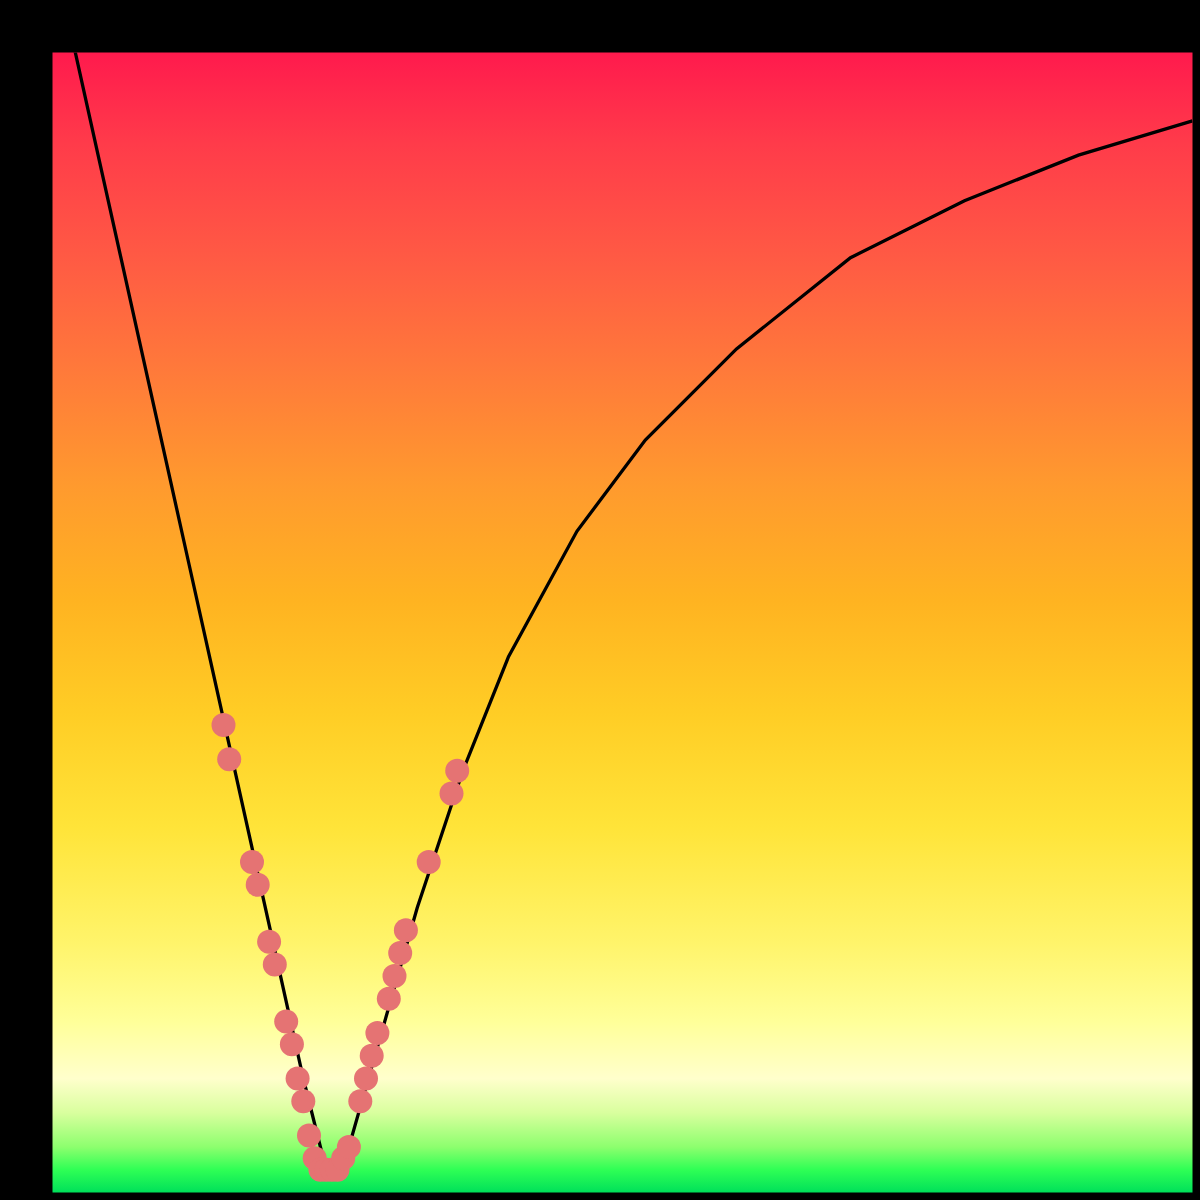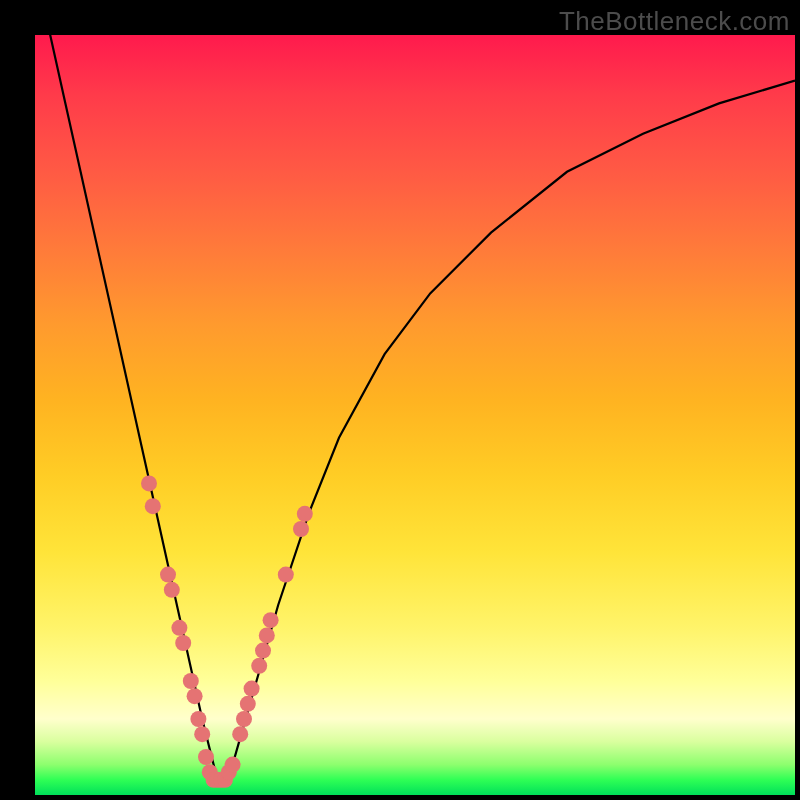--- a/index.html
+++ b/index.html
@@ -104,14 +104,13 @@
           <circle cx="224.2" cy="630.8" r="8" class="marker"></circle>
           <circle cx="228.0" cy="615.6" r="8" class="marker"></circle>
           <circle cx="231.8" cy="600.4" r="8" class="marker"></circle>
           <circle cx="235.6" cy="585.2" r="8" class="marker"></circle>
           <circle cx="250.8" cy="539.6" r="8" class="marker"></circle>
           <circle cx="266.0" cy="494.0" r="8" class="marker"></circle>
           <circle cx="269.8" cy="478.8" r="8" class="marker"></circle>
         </g>
     </svg>
   </div>
-  <div class="watermark">TheBottleneck.com</div>
 </div>
 
 </body></html>

